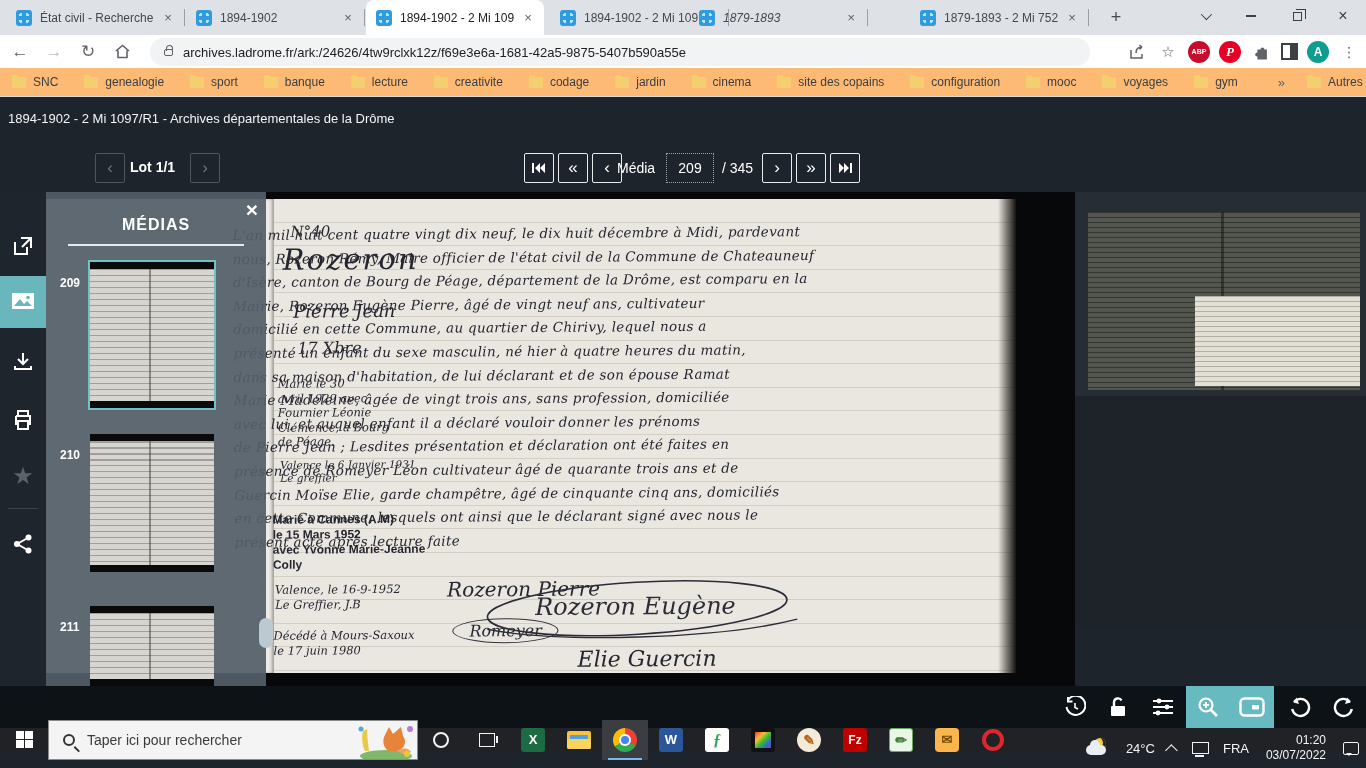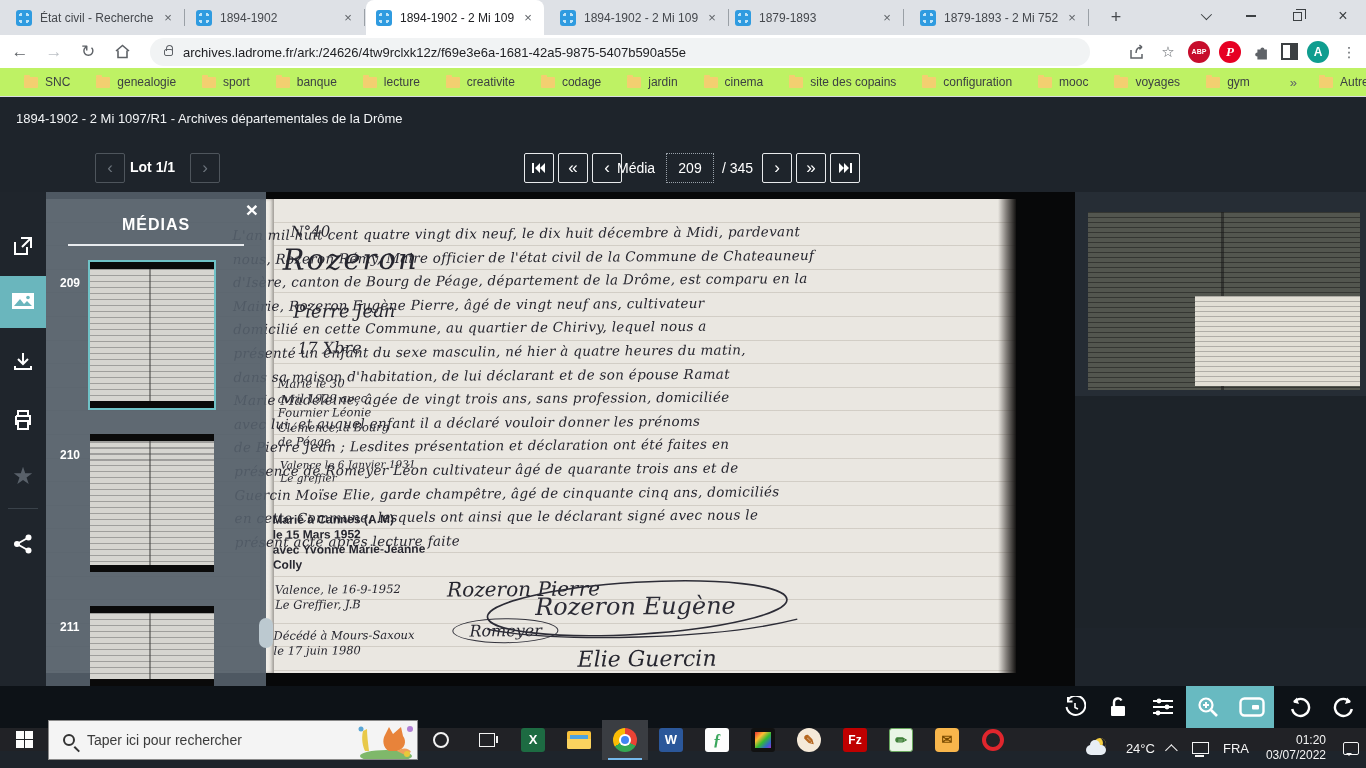--- a/index.html
+++ b/index.html
@@ -40,30 +40,30 @@
   .ri { width:22px; height:22px; display:flex; align-items:center; justify-content:center; font-size:15px; color:#5f6368; }
   .badge { width:22px; height:22px; border-radius:50%; color:#fff; font-weight:bold; display:flex; align-items:center; justify-content:center; }
   .abp { background:#c70d2c; font-size:7px; }
   .pin { background:#e60023; font-size:13px; font-family:"Liberation Serif",serif; font-style:italic; }
   .ext-square { width:17px; height:17px; background:#3c4043; position:relative; }
   .ext-square:before { content:""; position:absolute; left:2px; top:2px; width:7px; height:13px; background:#fff; }
   .avatar { background:#0f9d8f; font-size:12px; }
   .kebab { letter-spacing:0; font-size:14px; }
 
   
-  #bookmarks { position:absolute; left:0; top:68px; width:1366px; height:29px; background:#bef264; border-bottom:1px solid #dadce0; display:flex; align-items:center; padding-left:24px; }
+  #bookmarks { position:absolute; left:0; top:68px; width:1366px; height:29px; background:#fdba74; border-bottom:1px solid #dadce0; display:flex; align-items:center; padding-left:12px; }
   .bm { display:flex; align-items:center; margin-right:26px; font-size:12px; color:#3c4043; white-space:nowrap; }
   .folder-ico { width:14px; height:11px; background:#f3cf70; border-radius:1px; position:relative; margin-right:7px; }
   .folder-ico:before { content:""; position:absolute; left:0; top:-2px; width:6px; height:2px; background:#f3cf70; border-radius:1px 1px 0 0; }
   .bm-overflow { margin-left:14px; margin-right:10px; color:#5f6368; font-size:13px; }
   .bm-div { width:1px; height:16px; background:#dadce0; margin-right:12px; }
 
   
   #page-header { position:absolute; left:0; top:97px; width:1366px; height:95px; background:#1e242b; }
-  #doc-title { position:absolute; left:16px; top:14px; color:#f2f4f6; font-size:13px; }
+  #doc-title { position:absolute; left:8px; top:14px; color:#f2f4f6; font-size:13px; }
   .navbtn { position:absolute; width:30px; height:30px; top:56px; border:1px solid #e8eaec; border-radius:2px; color:#fff; display:flex; align-items:center; justify-content:center; background:transparent; }
   .navbtn.grey { border-color:#4e555c; color:#6c747c; font-size:17px; }
   .navbtn svg { display:block; }
   #lot-label { position:absolute; left:130px; top:62px; color:#fff; font-size:14px; font-weight:bold; }
   #media-label { position:absolute; left:617px; top:63px; color:#fff; font-size:14px; }
   #media-input { position:absolute; left:666px; top:56px; width:48px; height:30px; background:transparent; border:1px dotted #9aa2aa; color:#fff; font-size:14px; text-align:center; font-family:"Liberation Sans",sans-serif; }
   #media-total { position:absolute; left:722px; top:63px; color:#fff; font-size:14px; }
 
   
   #main { position:absolute; left:0; top:192px; width:1366px; height:494px; background:#1e242b; }
@@ -201,21 +201,21 @@
         <span class="tab-title">1894-1902 - 2 Mi 109</span>
         <span class="tab-close">×</span>
 
       </div>
         <div class="tab" style="left: 550px;">
         <span class="favicon"></span>
         <span class="tab-title">1894-1902 - 2 Mi 109</span>
         <span class="tab-close">×</span>
         <span class="sep"></span>
       </div>
-        <div class="tab" style="left: 725px;">
+        <div class="tab" style="left: 689px; font-style: italic;">
         <span class="favicon"></span>
         <span class="tab-title">1879-1893</span>
         <span class="tab-close">×</span>
         <span class="sep"></span>
       </div>
         <div class="tab" style="left: 910px;">
         <span class="favicon"></span>
         <span class="tab-title">1879-1893 - 2 Mi 752</span>
         <span class="tab-close">×</span>
         <span class="sep"></span>

